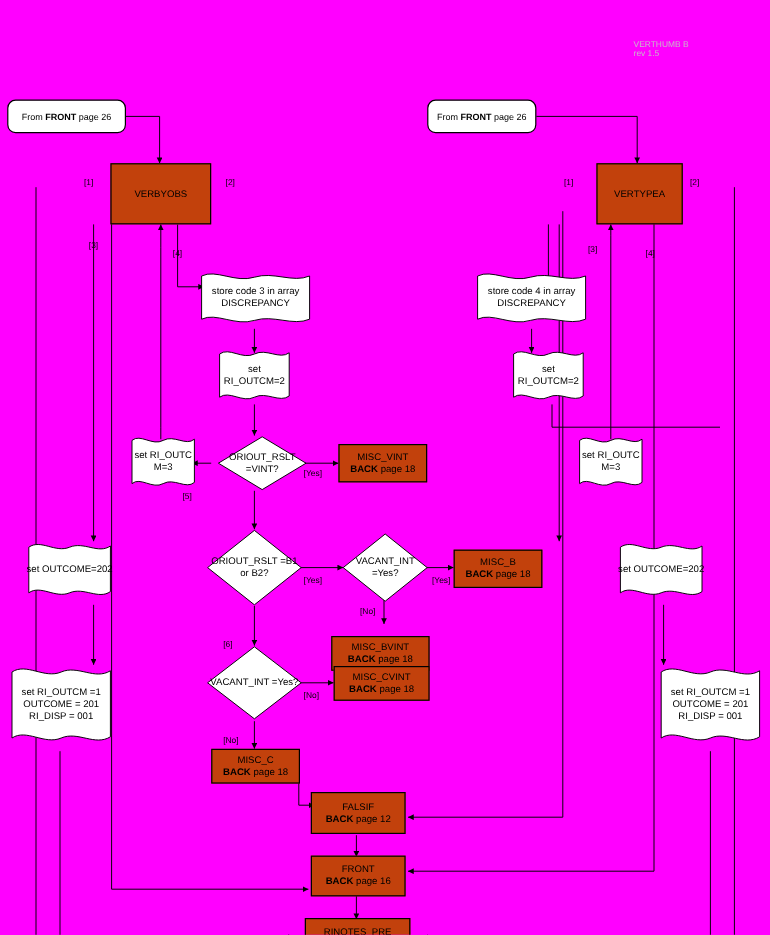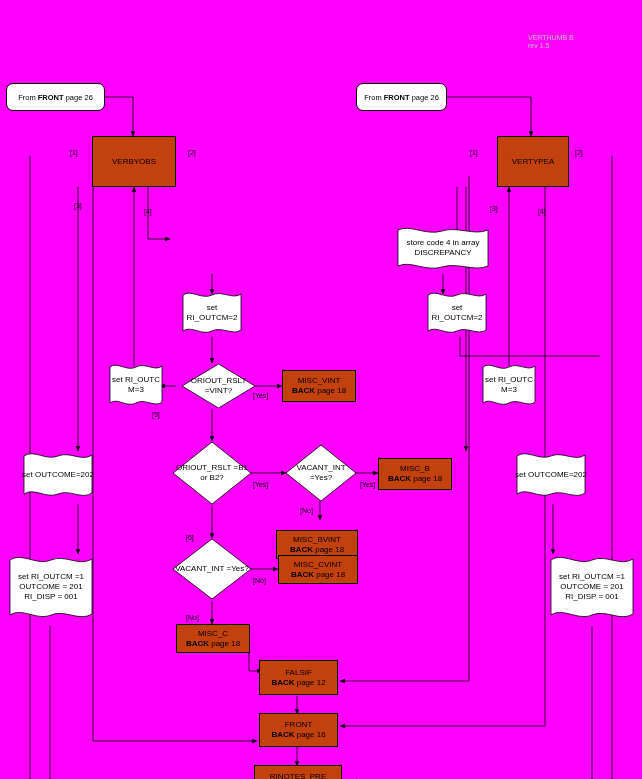--- a/index.html
+++ b/index.html
@@ -130,20 +130,31 @@
     </span>
   </div>
 
   <div class="node box" style="left:92px;top:110px;width:84px;height:51px;">
     <span>VERBYOBS</span>
   </div>
   <div class="node box" style="left:497px;top:110px;width:72px;height:51px;">
     <span>VERTYPEA</span>
   </div>
 
+  <div class="flagwrap" style="left:166px;top:200px;width:94px;height:50px;">
+    <svg width="94" height="50" viewBox="0 0 94 50" xmlns="http://www.w3.org/2000/svg">
+      <path d="M2,4 C14,-2 30,10 46,5 C62,0 78,10 92,4 L92,40 C78,46 62,36 46,41 C30,46 14,34 2,40 Z" fill="#fff" stroke="#000" stroke-width="0.8"></path>
+    </svg>
+    <div class="txt" style="height:44px;">
+      <span>
+        <span class="ln">store code  3 in array</span>
+        <span class="ln">DISCREPANCY</span>
+      </span>
+    </div>
+  </div>
 
   <div class="flagwrap" style="left:396px;top:200px;width:94px;height:50px;">
     <svg width="94" height="50" viewBox="0 0 94 50" xmlns="http://www.w3.org/2000/svg">
       <path d="M2,4 C14,-2 30,10 46,5 C62,0 78,10 92,4 L92,40 C78,46 62,36 46,41 C30,46 14,34 2,40 Z" fill="#fff" stroke="#000" stroke-width="0.8"></path>
     </svg>
     <div class="txt" style="height:44px;">
       <span>
         <span class="ln">store code  4 in array</span>
         <span class="ln">DISCREPANCY</span>
       </span>

